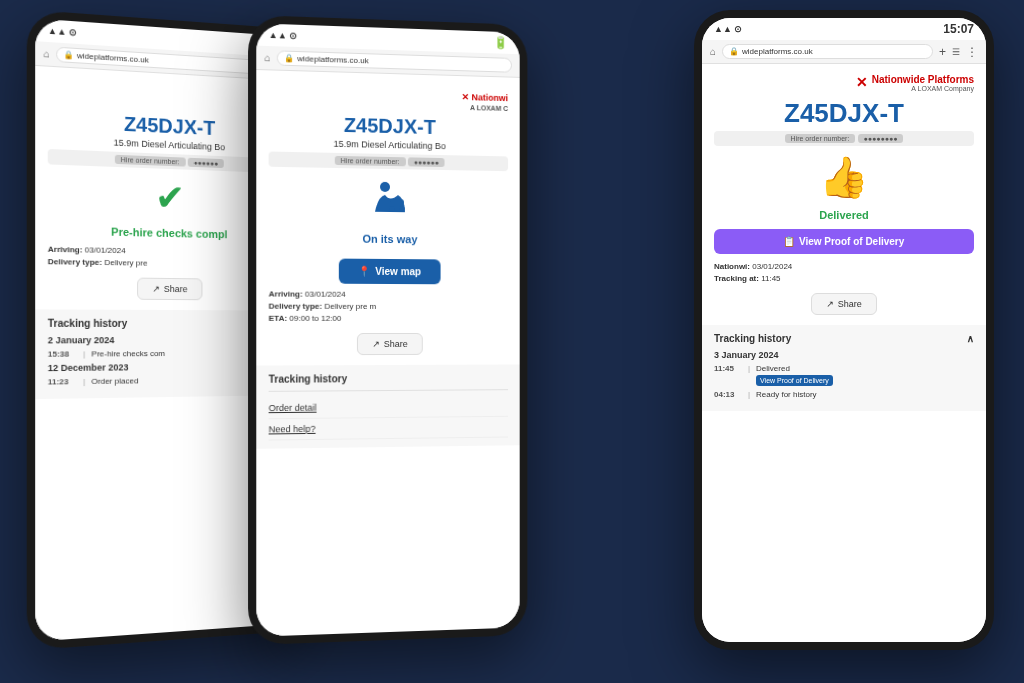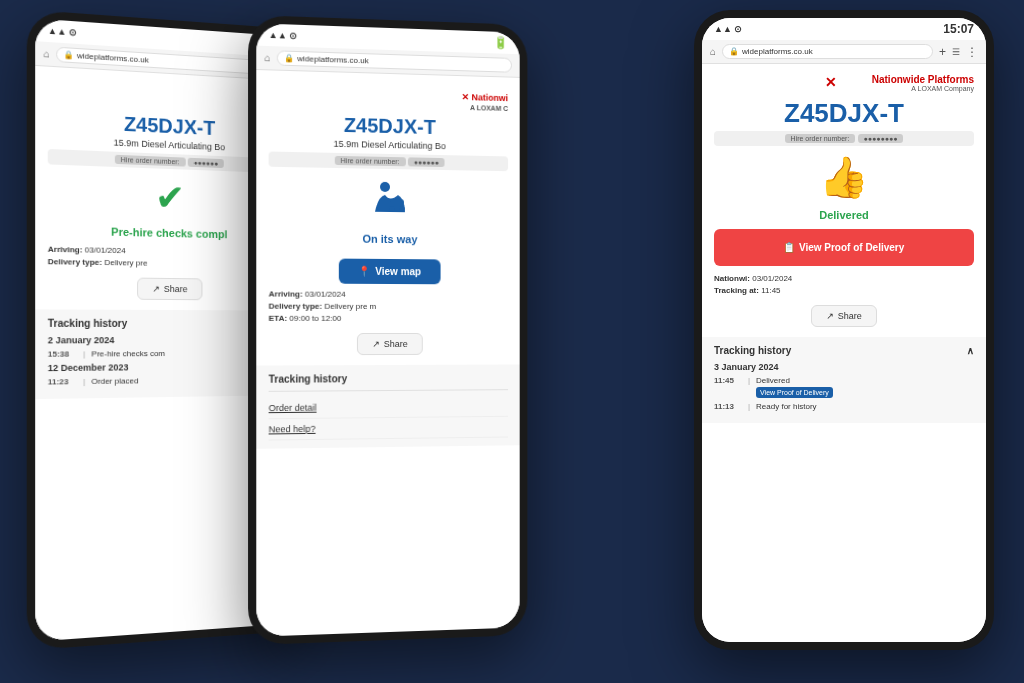--- a/index.html
+++ b/index.html
@@ -184,25 +184,25 @@
       font-weight: 700;
       margin-bottom: 8px;
     }
 
     .status-text.green { color: #2ca44e; }
     .status-text.blue { color: #1a5fa8; }
 
     .action-btn {
       display: block;
       width: 100%;
-      background: #ef4444;
+      background: #8b5cf6;
       color: #fff;
       border: none;
       border-radius: 6px;
-      padding: 13px;
+      padding: 7px;
       font-size: 10px;
       font-weight: 600;
       text-align: center;
       margin-bottom: 8px;
       cursor: pointer;
     }
 
     .info-row {
       font-size: 8px;
       color: #333;
@@ -561,21 +561,21 @@
           <span class="dots-icon">⋮</span>
         </div>
 
         <div class="phone-content">
           <div class="content-inner">
 
             <div class="brand-logo">
               <div style="display:flex; align-items:flex-start; justify-content:flex-end; gap:4px;">
                 <span style="color:#cc0000; font-size:14px; font-weight:700;">✕</span>
                 <div>
-                  <div style="font-size:10px; font-weight:700; color:#cc0000;margin-left:31px;">Nationwide Platforms</div>
+                  <div style="font-size:10px; font-weight:700; color:#cc0000;">Nationwide Platforms</div>
                   <div style="font-size:7px; color:#555;">A LOXAM Company</div>
                 </div>
               </div>
             </div>
 
             <div class="machine-id">Z45DJX-T</div>
 
             <div class="hire-order">
               <span>Hire order number:</span>
               <span>●●●●●●●●</span>
@@ -616,21 +616,21 @@
               <div class="tracking-date">3 January 2024</div>
               <div class="tracking-entry">
                 <span class="tracking-time">11:45</span>
                 <span class="tracking-separator">|</span>
                 <span class="tracking-desc">
                   <span>Delivered</span><br>
                   <span class="view-pod">View Proof of Delivery</span>
                 </span>
               </div>
               <div class="tracking-entry">
-                <span class="tracking-time">11:13</span>
+                <span class="tracking-time">04:13</span>
                 <span class="tracking-separator">|</span>
                 <span class="tracking-desc">Ready for history</span>
               </div>
             </div>
 
           </div>
         </div>
 
       </div>
     </div>

